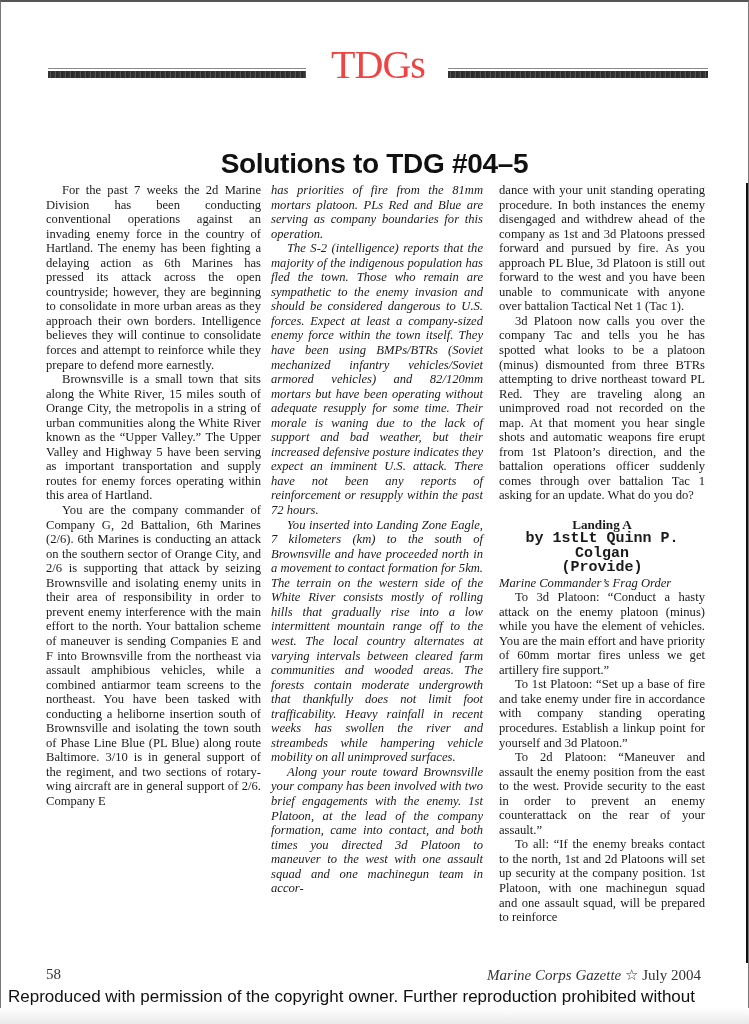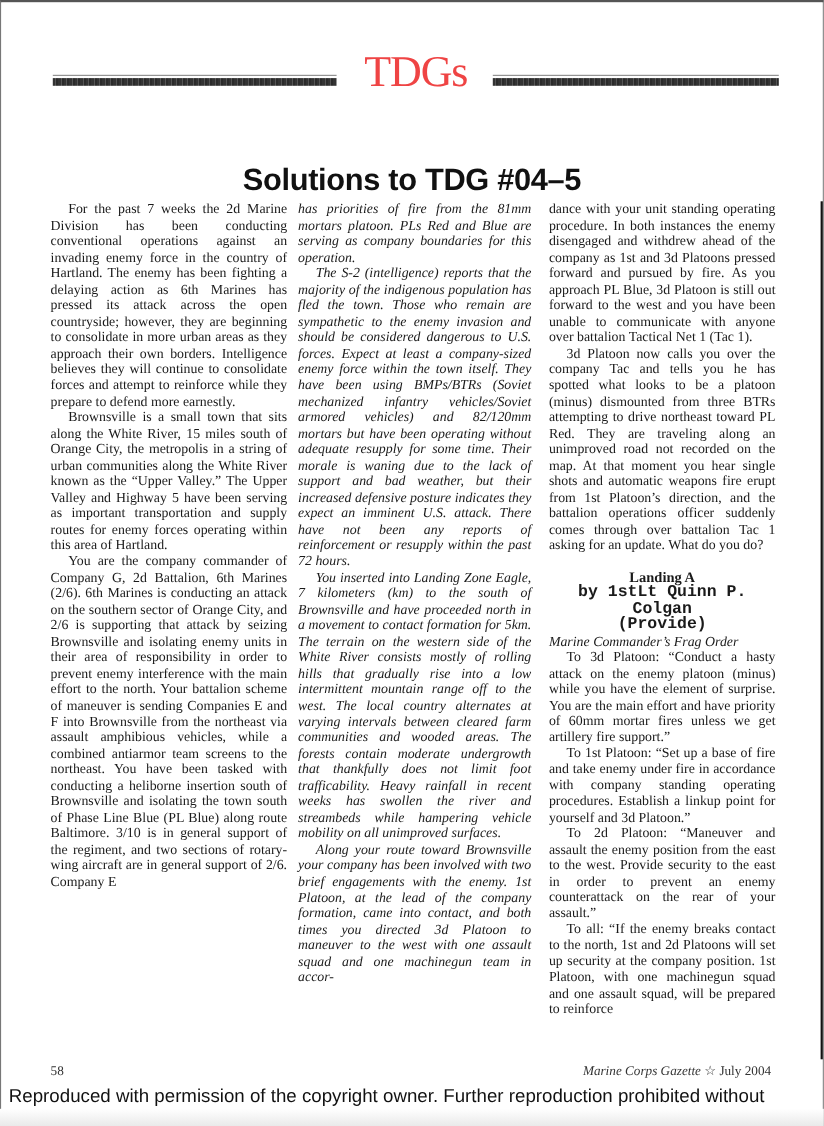--- a/index.html
+++ b/index.html
@@ -16,21 +16,21 @@
   .col { position: absolute; top: 183px; font-size: 12.6px; line-height: 14.55px; text-align: justify; hyphens: manual; }
   .col1 { left: 46px; width: 215px; }
   .col2 { left: 271px; width: 212px; font-style: italic; }
   .col3 { left: 499px; width: 206px; }
   .col p { margin: 0; text-indent: 16px; }
   .col p.noindent { text-indent: 0; }
   .sol-head { text-align: center; font-weight: bold; margin: 14px 0 0 0; font-size: 13.2px; line-height: 15px; }
   .sol-by, .sol-role { text-align: center; font-weight: bold; font-size: 15px; line-height: 14.5px; font-family: Liberation Mono, monospace; }
   .sol-sub { font-style: italic; }
   .edge-bar { position: absolute; left: 746px; top: 183px; width: 2px; height: 780px; background: #111; }
-  .folio { position: absolute; top: 966px; font-size: 12px; color: #333; }
+  .folio { position: absolute; top: 966px; font-size: 15px; color: #333; }
   .folio.left { left: 46px; }
   .folio.right { right: 48px; }
   .folio.right .pub { font-style: italic; }
   .notice { position: absolute; top: 987px; left: 8px; font-family: "Liberation Sans", "DejaVu Sans", sans-serif; font-size: 17px; color: #111; }
   .bottom-shade { position: absolute; left: 0; top: 1008px; width: 749px; height: 16px; background: linear-gradient(#fff, #e9e9e9); border-bottom: 1px solid #555; }
 </style>
 </head>
 <body>
 
 <div class="page-frame"></div>
@@ -62,21 +62,21 @@
   <p>Along your route toward Brownsville your company has been involved with two brief engagements with the enemy. 1st Platoon, at the lead of the company formation, came into contact, and both times you directed 3d Platoon to maneuver to the west with one assault squad and one machinegun team in accor-</p>
 </div>
 
 <div class="col col3">
   <p class="noindent">dance with your unit standing operating procedure. In both instances the enemy disengaged and withdrew ahead of the company as 1st and 3d Platoons pressed forward and pursued by fire. As you approach PL Blue, 3d Platoon is still out forward to the west and you have been unable to communicate with anyone over battalion Tactical Net 1 (Tac 1).</p>
   <p>3d Platoon now calls you over the company Tac and tells you he has spotted what looks to be a platoon (minus) dismounted from three BTRs attempting to drive northeast toward PL Red. They are traveling along an unimproved road not recorded on the map. At that moment you hear single shots and automatic weapons fire erupt from 1st Platoon’s direction, and the battalion operations officer suddenly comes through over battalion Tac 1 asking for an update. What do you do?</p>
   <div class="sol-head">Landing A</div>
   <div class="sol-by">by 1stLt Quinn P. Colgan</div>
   <div class="sol-role">(Provide)</div>
   <p class="noindent sol-sub">Marine Commander’s Frag Order</p>
-  <p>To 3d Platoon: “Conduct a hasty attack on the enemy platoon (minus) while you have the element of surprise. You are the main effort and have priority of 60mm mortar fires unless we get artillery fire support.”</p>
+  <p>To 3d Platoon: “Conduct a hasty attack on the enemy platoon (minus) while you have the element of vehicles. You are the main effort and have priority of 60mm mortar fires unless we get artillery fire support.”</p>
   <p>To 1st Platoon: “Set up a base of fire and take enemy under fire in accordance with company standing operating procedures. Establish a linkup point for yourself and 3d Platoon.”</p>
   <p>To 2d Platoon: “Maneuver and assault the enemy position from the east to the west. Provide security to the east in order to prevent an enemy counterattack on the rear of your assault.”</p>
   <p>To all: “If the enemy breaks contact to the north, 1st and 2d Platoons will set up security at the company position. 1st Platoon, with one machinegun squad and one assault squad, will be prepared to reinforce</p>
 </div>
 
 <div class="edge-bar"></div>
 
 <div class="folio left">58</div>
 <div class="folio right">
   <span class="pub">Marine Corps Gazette</span>

